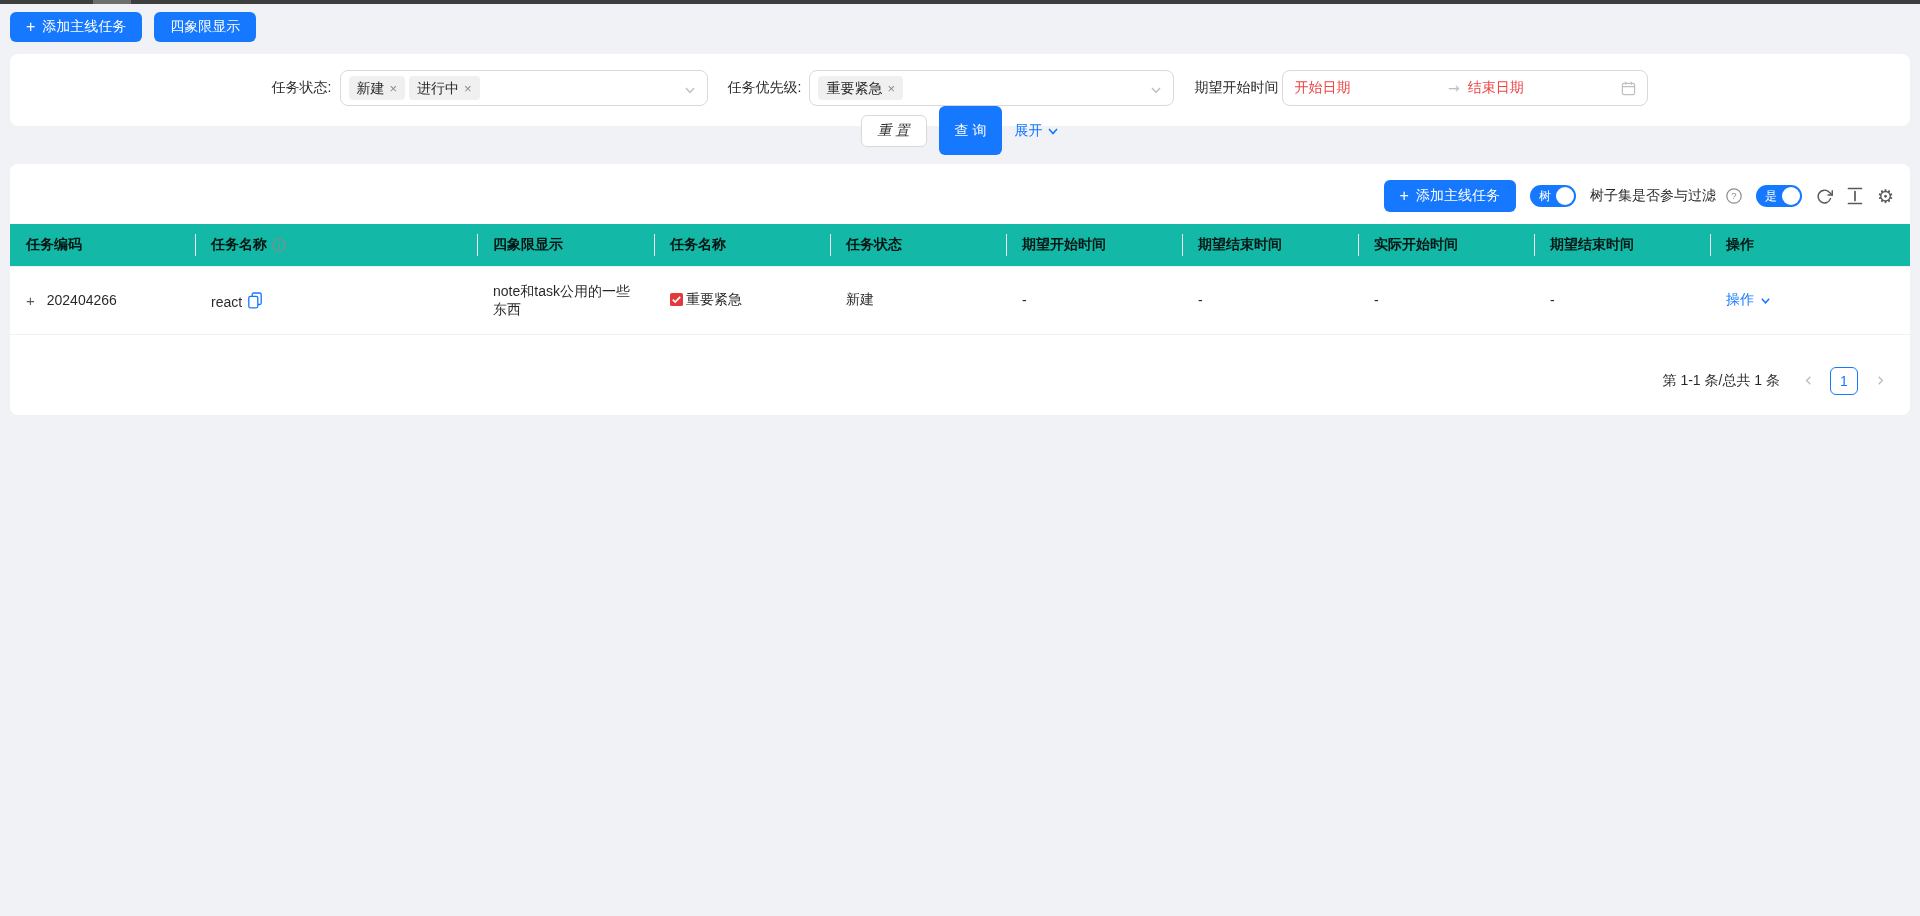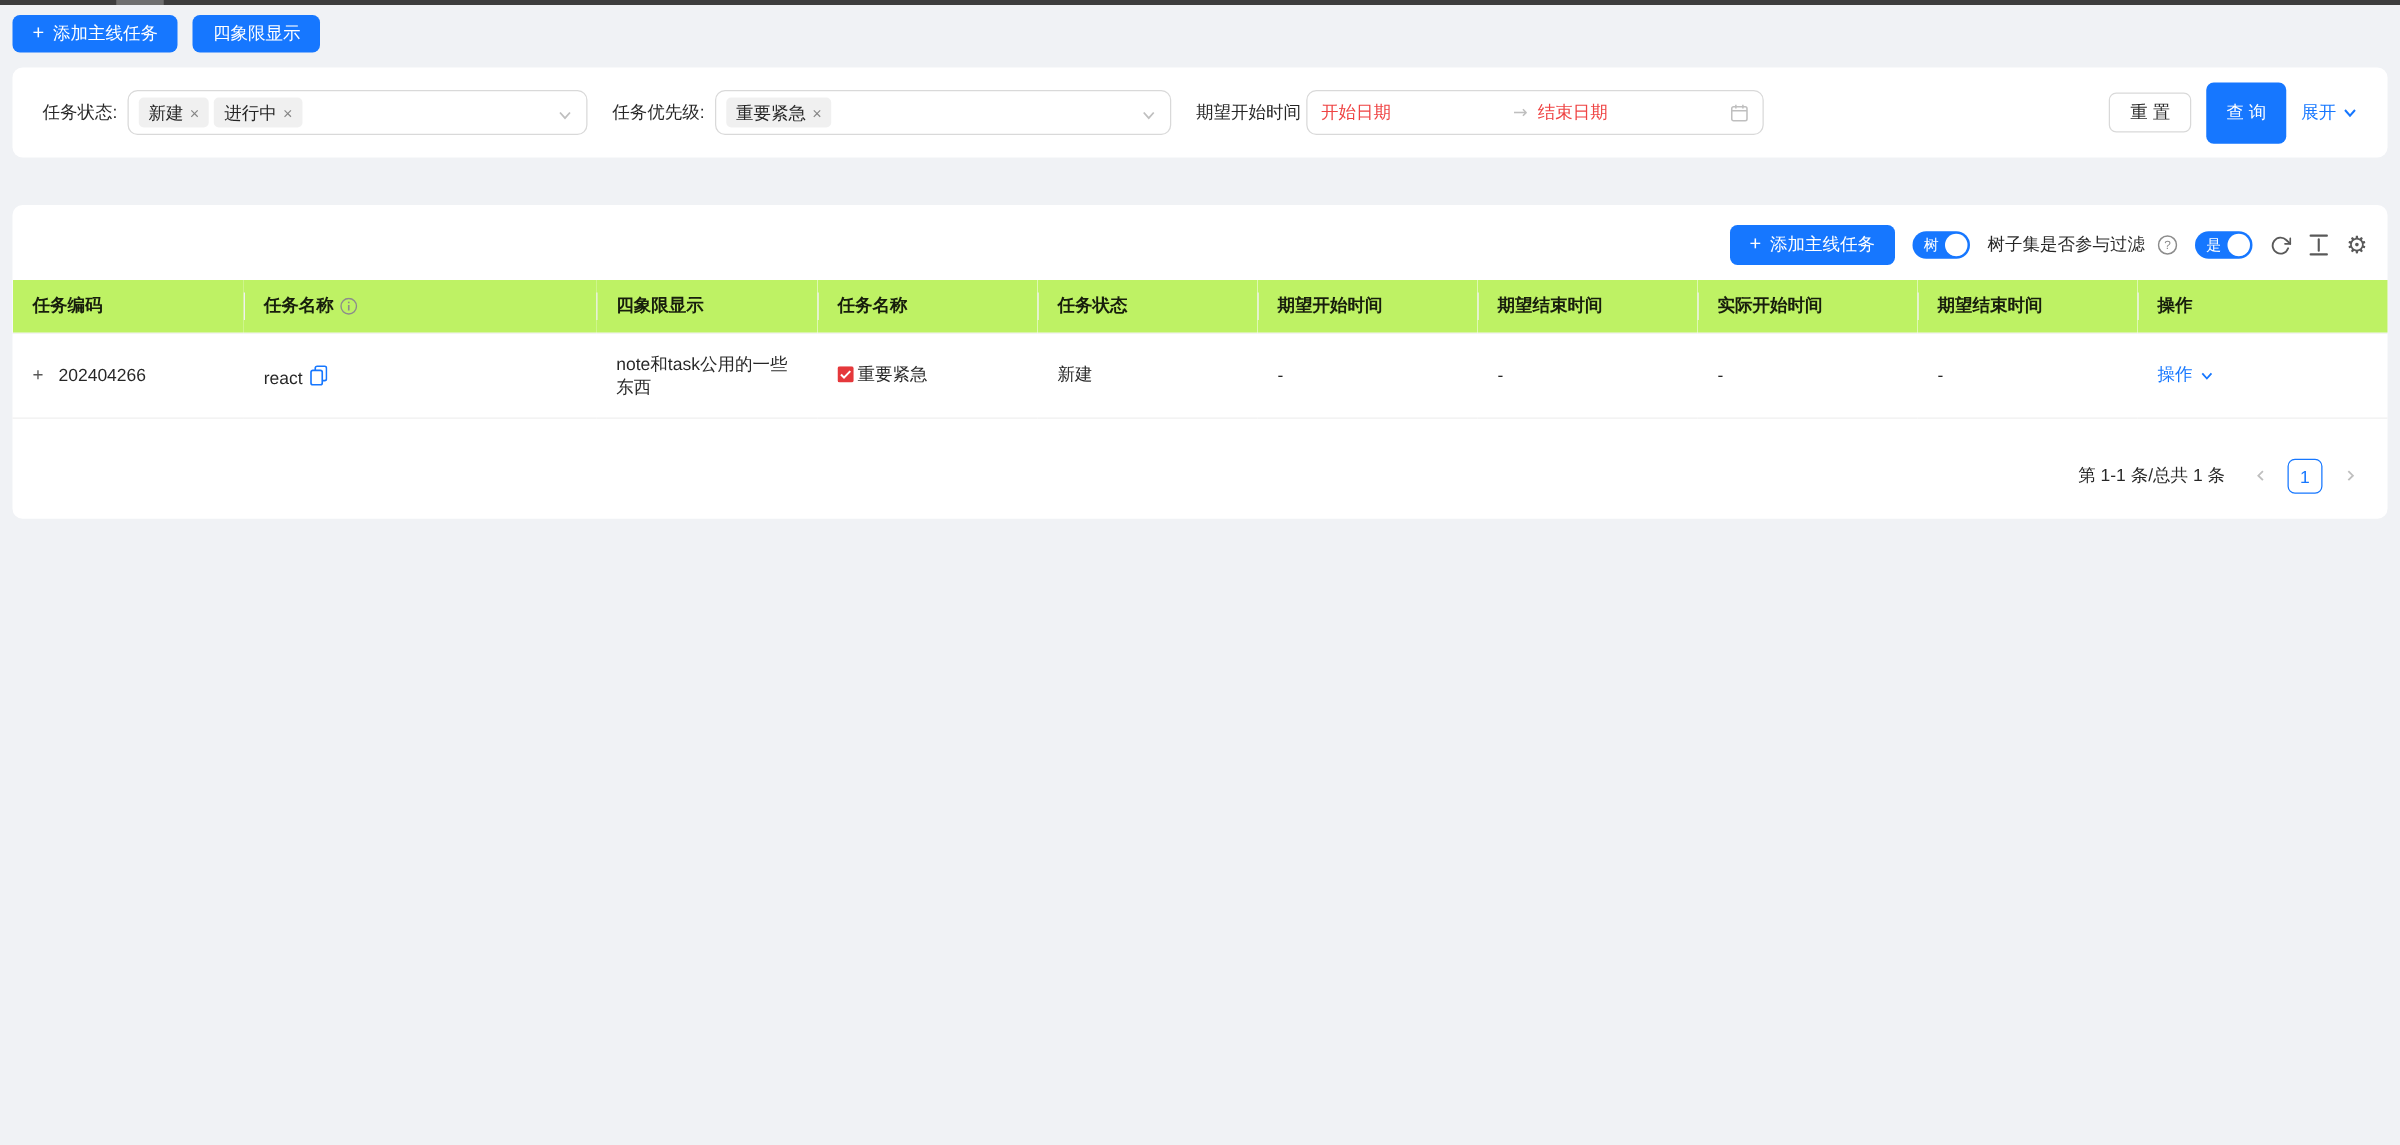--- a/index.html
+++ b/index.html
@@ -23,21 +23,21 @@
     font-size:14px; cursor:pointer; white-space:nowrap;
     font-family:inherit;
   }
   .btn-primary { background:#1677ff; color:#fff; }
   .btn-default { background:#fff; color:rgba(0,0,0,0.85); border:1px solid #d9d9d9; }
   .plus-glyph { font-size:16px; line-height:1; font-weight:400; }
 
   .card { background:#fff; border-radius:8px; margin:0 10px; }
 
   
-  .filter-card { margin-top:4px; height:72px; display:flex; align-items:center; justify-content:space-between; padding:16px 24px; }
+  .filter-card { margin-top:4px; height:72px; display:flex; align-items:center; justify-content:space-between; padding:16px 24px;flex-direction:column; }
   .filter-left { display:flex; align-items:center; }
   .f-label { color:rgba(0,0,0,0.85); white-space:nowrap; }
   .select-box {
     height:36px; border:1px solid #d9d9d9; border-radius:8px; background:#fff;
     display:flex; align-items:center; padding:0 30px 0 4px; position:relative;
     margin-left:8px; cursor:pointer;
   }
   .select-box .chevron { position:absolute; right:11px; top:12px; }
   .sel-status { width:368px; }
   .sel-priority { width:365px; }
@@ -48,40 +48,40 @@
   }
   .tag-close { color:rgba(0,0,0,0.45); font-size:13px; cursor:pointer; line-height:1; }
   .gap20 { width:20px; flex:none; }
   .range-picker {
     width:366px; height:36px; border:1px solid #d9d9d9; border-radius:8px; background:#fff;
     display:flex; align-items:center; padding:0 11px; margin-left:4px; gap:8px; cursor:text;
   }
   .placeholder { color:#ef4444; flex:1; white-space:nowrap; }
   .range-arrow { color:#bfbfbf; font-family:"DejaVu Sans",sans-serif; }
   .filter-right { display:flex; align-items:center; gap:12px; }
-  .btn-reset { height:32px; border-radius:6px; }
+  .btn-reset { height:32px; border-radius:6px;font-style:italic; }
   .btn-query { height:49px; border-radius:6px; }
   .link-expand { color:#1677ff; display:inline-flex; align-items:center; gap:5px; cursor:pointer; white-space:nowrap; }
 
   
   .table-card { margin-top:38px; padding-bottom:16px; }
   .toolbar { display:flex; justify-content:flex-end; align-items:center; gap:14px; padding:16px 16px 12px 16px; }
   .switch {
     position:relative; height:22px; min-width:46px; background:#1677ff; border-radius:11px;
     display:inline-flex; align-items:center; cursor:pointer; padding:0 24px 0 9px;
   }
   .switch-label { color:#fff; font-size:12px; line-height:1; }
   .switch-knob { position:absolute; right:2px; top:2px; width:18px; height:18px; background:#fff; border-radius:50%; }
   .tool-label { color:rgba(0,0,0,0.85); white-space:nowrap; margin-right:-4px; }
   .icon-btn { display:inline-flex; align-items:center; justify-content:center; cursor:pointer; color:#595959; }
   .gear-glyph { font-family:"DejaVu Sans",sans-serif; font-size:19px; color:#595959; line-height:1; }
 
   table { width:100%; border-collapse:collapse; table-layout:fixed; }
   thead th {
-    background:#bef264; height:42px; text-align:left; padding:0 16px;
+    background:#14b8a6; height:42px; text-align:left; padding:0 16px;
     font-weight:700; font-size:14px; color:rgba(0,0,0,0.88);
     border-bottom:1px solid #f0f0f0; position:relative; white-space:nowrap;
   }
   thead th:not(:first-child)::before {
     content:""; position:absolute; left:0; top:50%; transform:translateY(-50%);
     width:1px; height:22px; background:#f0f0f0;
   }
   thead th .th-inner { display:inline-flex; align-items:center; gap:5px; }
   tbody td {
     height:68px; padding:8px 16px; border-bottom:1px solid #f0f0f0;

